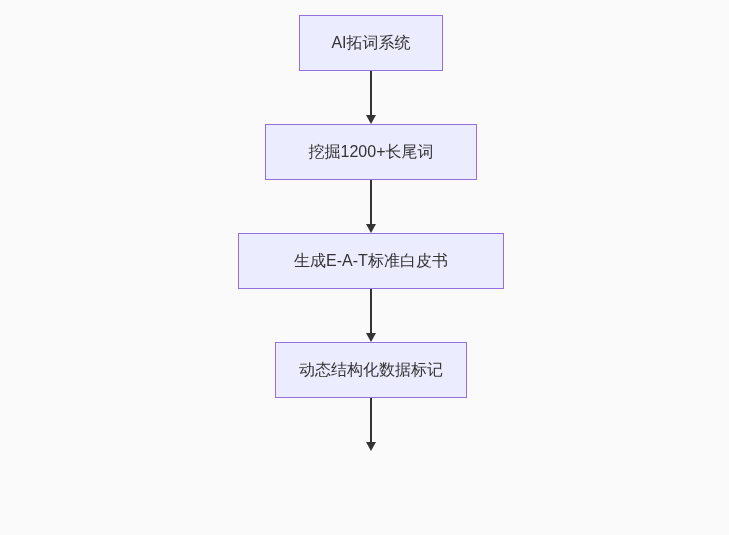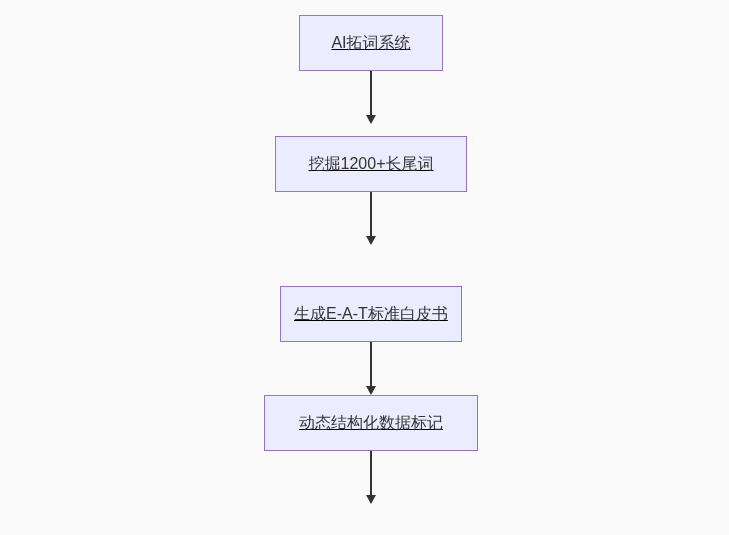--- a/index.html
+++ b/index.html
@@ -15,38 +15,37 @@
     position: relative;
   }
   .flowchart {
     position: absolute;
     left: 371px;
     top: 15px;
     transform: translateX(-50%);
     display: flex;
     flex-direction: column;
     align-items: center;
-    text-decoration: underline;
   }
   .node {
     box-sizing: border-box;
     height: 56px;
     background: #ECECFF;
     border: 1px solid #9370DB;
     display: flex;
     align-items: center;
     justify-content: center;
     color: #333333;
     font-size: 16px;
     white-space: nowrap;
   }
   .w1 { width: 144px; }
-  .w2 { width: 192px; margin-top: 12px; }
-  .w3 { width: 182px; margin-top: 41px; }
-  .w4 { width: 214px; }
+  .w2 { width: 212px; }
+  .w3 { width: 266px; }
+  .w4 { width: 192px; }
   .w5 { width: 234px; }
   .arrow {
     height: 53px;
     display: flex;
     flex-direction: column;
     align-items: center;
   }
   .arrow-line {
     flex: 1;
     width: 2px;

